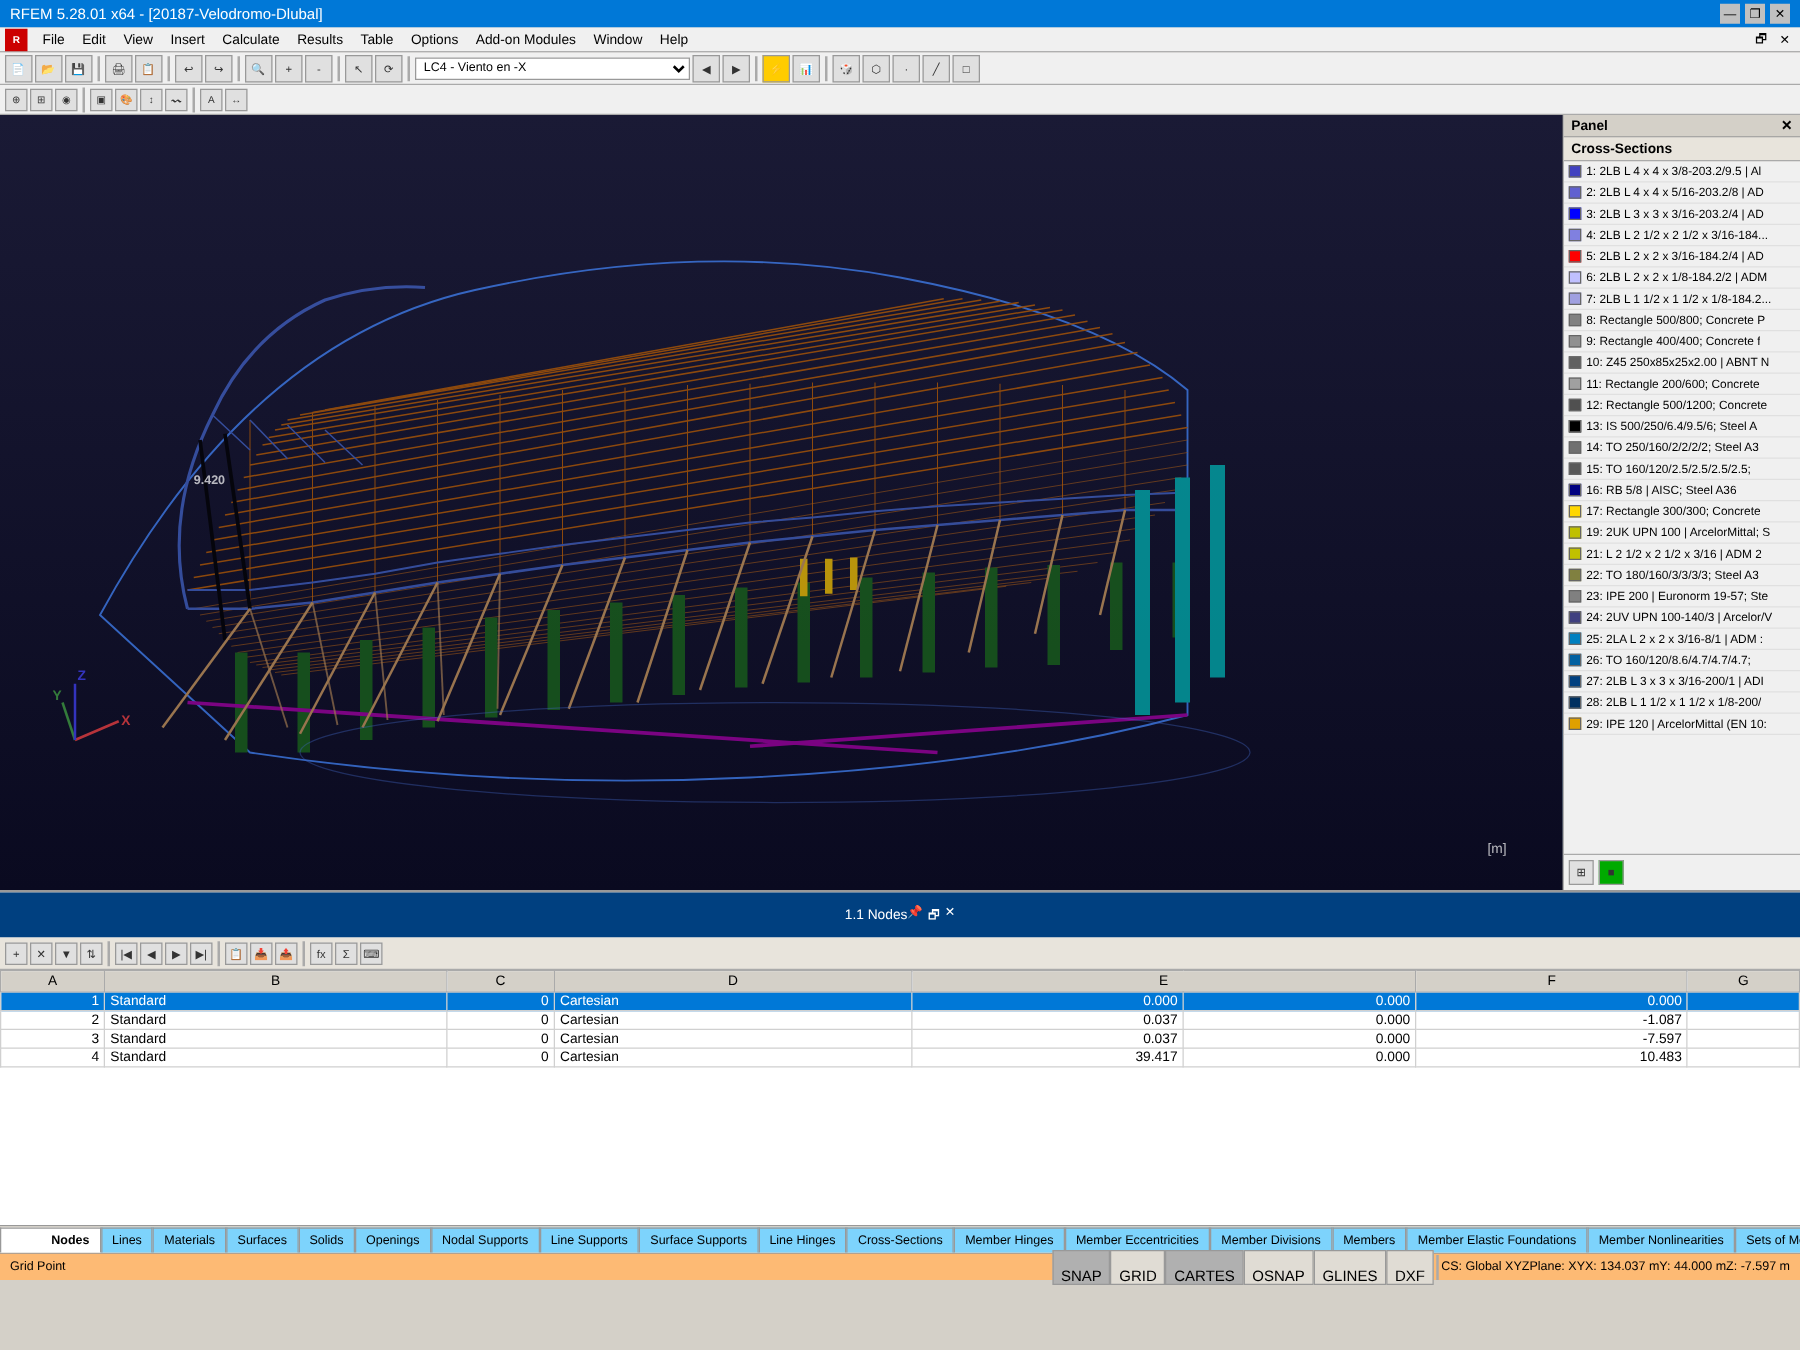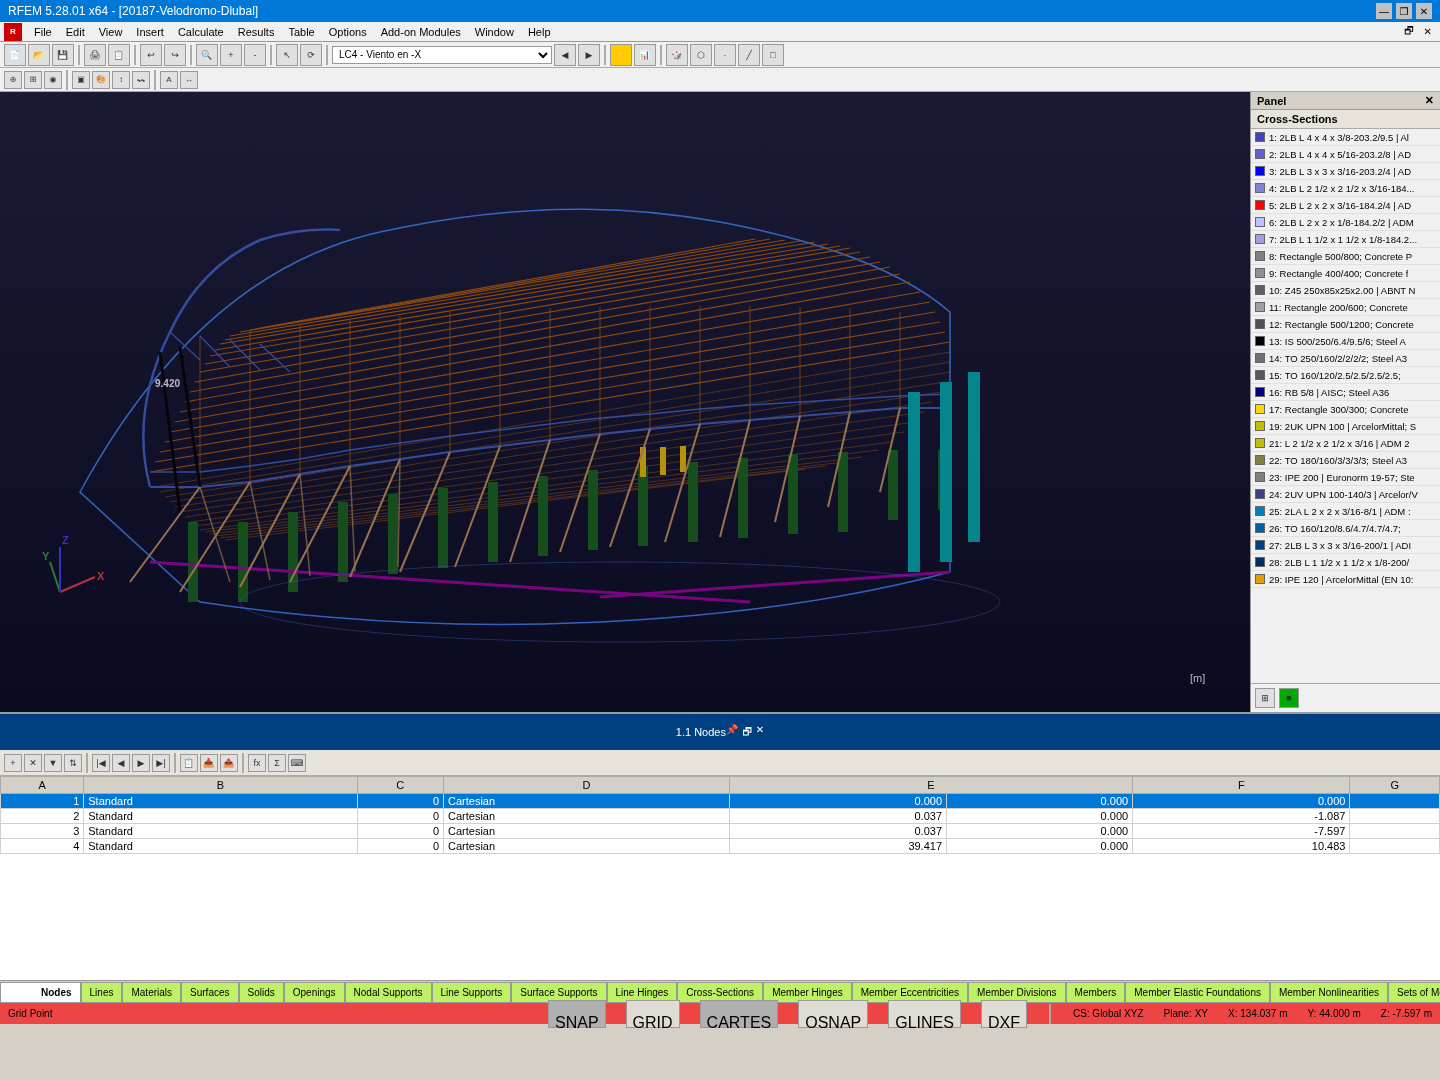--- a/index.html
+++ b/index.html
@@ -183,43 +183,42 @@
       border-top: 1px solid #999;
       overflow-x: auto;
       flex-wrap: nowrap;
       height: 22px;
       align-items: flex-end;
     }
     .btab {
       padding: 2px 8px;
       border: 1px solid #999;
       border-bottom: none;
-      background: #bef264;
+      background: #7dd3fc;
       cursor: pointer;
       font-size: 10px;
       white-space: nowrap;
       height: 20px;
       display: flex;
       align-items: center;
     }
     .btab.active { background: white; font-weight: bold; padding-left: 40px; }
 
     
     #status-bar {
-      background: #ef4444;
+      background: #fdba74;
       border-top: 1px solid #999;
       height: 22px;
       display: flex;
       align-items: center;
       padding: 0 8px;
       font-size: 10px;
-      gap: 20px;
     }
     .status-btn {
-      border: 1px solid #999; background: #e0dcd4; padding: 13px 6px; font-size: 16px; cursor: pointer; height: 16px;
+      border: 1px solid #999; background: #e0dcd4; padding: 13px 6px; font-size: 12px; cursor: pointer; height: 16px;
     }
     .status-btn.active { background: #b0b0b0; }
   </style>
 </head>
 <body>
 
 <div id="title-bar">
   <span>RFEM 5.28.01 x64 - [20187-Velodromo-Dlubal]</span>
   <div id="title-bar-controls">
     <span>—</span>

